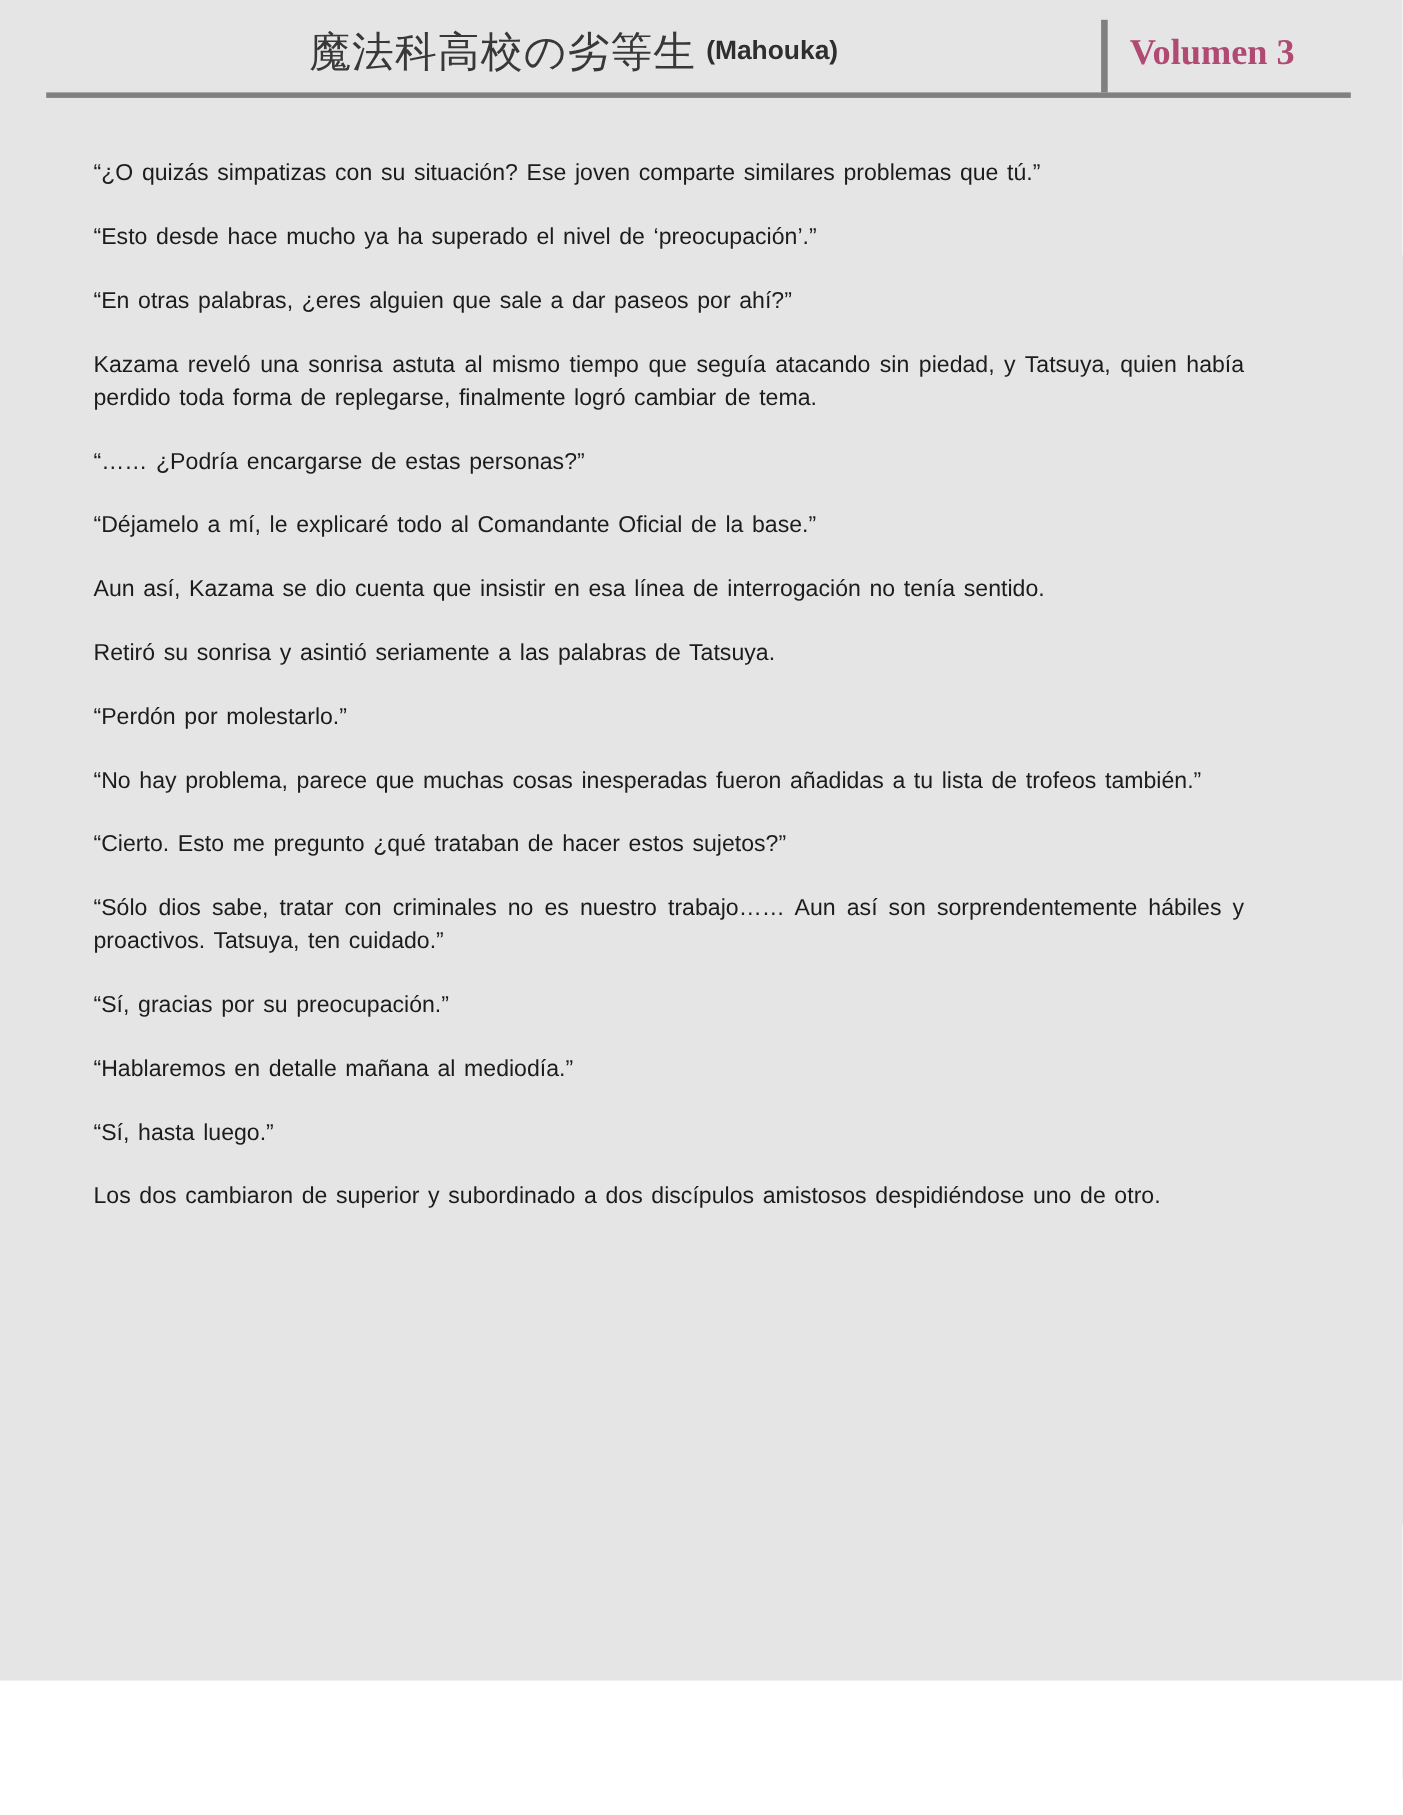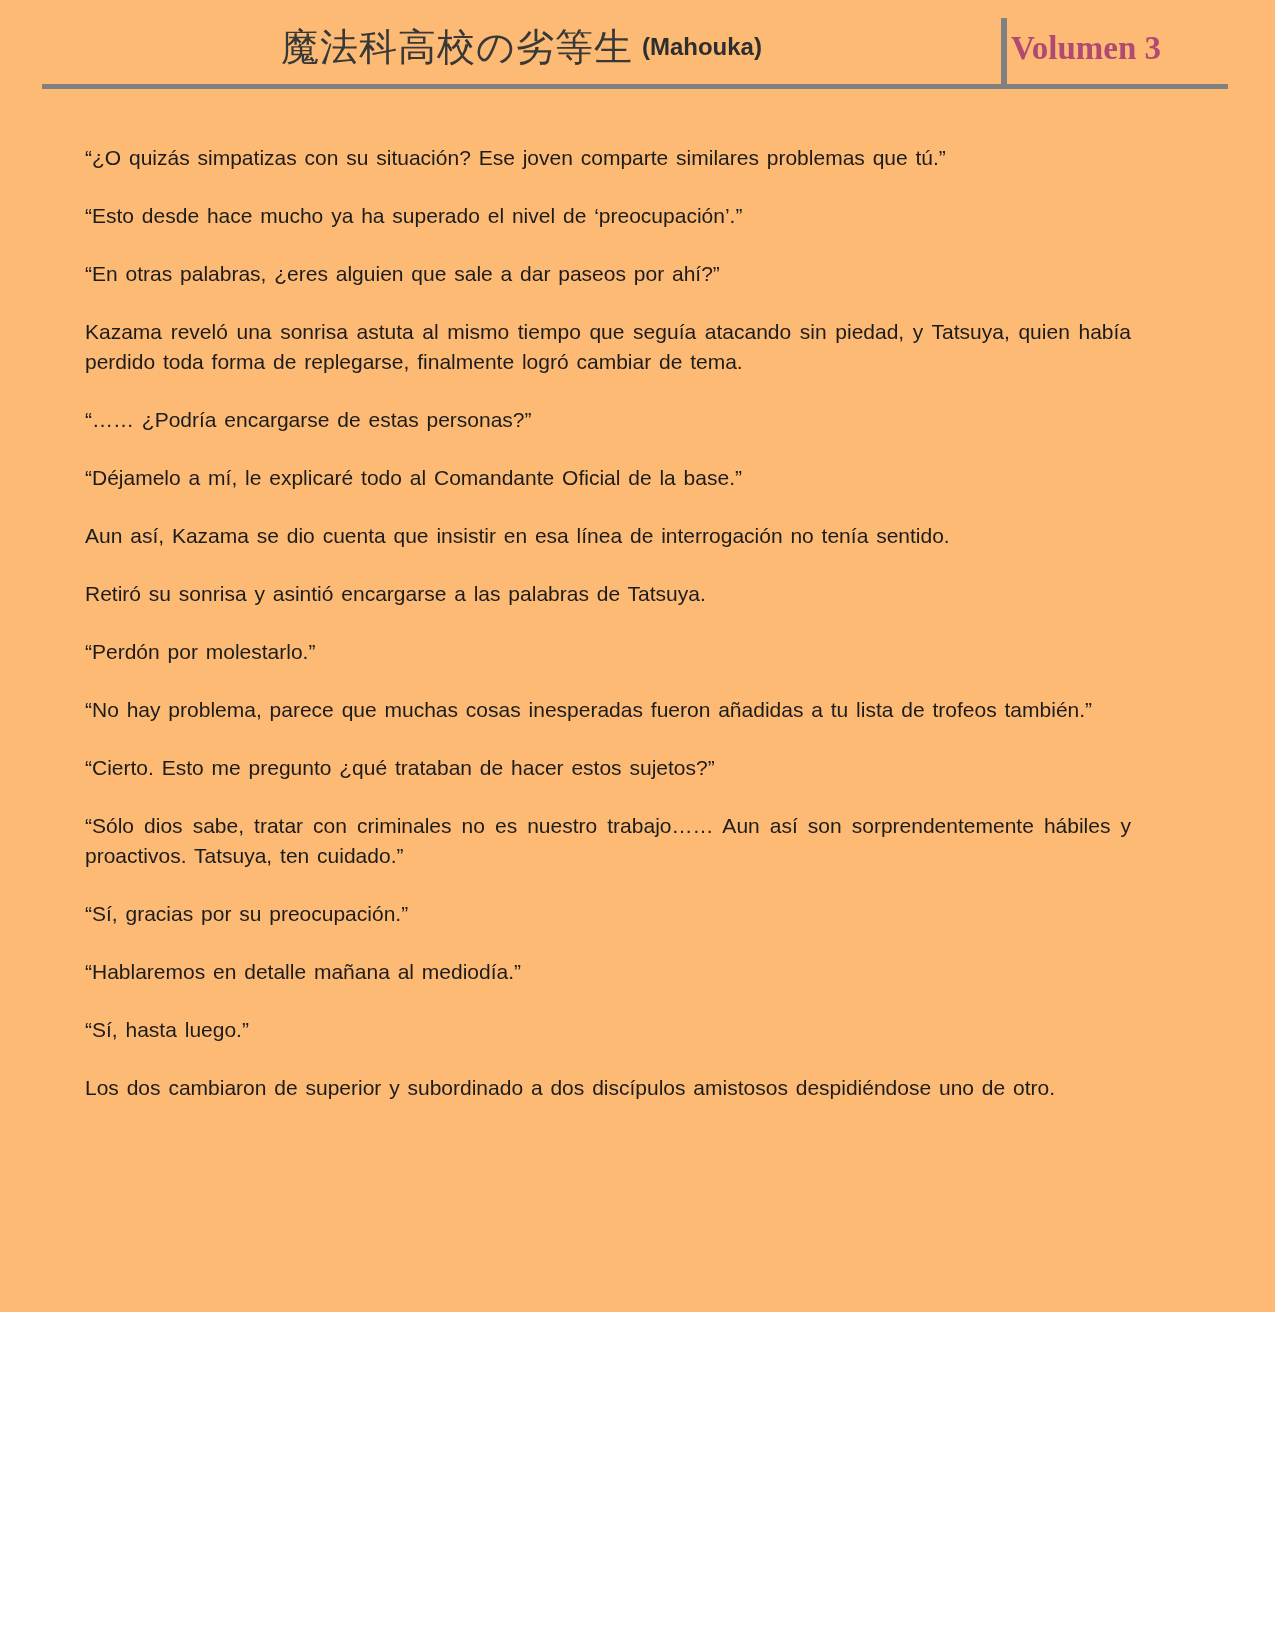--- a/index.html
+++ b/index.html
@@ -1,21 +1,21 @@
 <!DOCTYPE html>
 <html><head>
 <meta charset="utf-8">
 <style>
   * { margin: 0; padding: 0; box-sizing: border-box; }
   html, body { background: #ffffff; }
   .page {
     position: relative;
     width: 1275px;
-    height: 1312px;
-    background: #fdba74;
+    height: 1528px;
+    background: #e5e5e5;
     font-family: "Liberation Sans", sans-serif;
     overflow: hidden;
   }
   
   .header {
     position: absolute;
     left: 42px;
     top: 0;
     width: 1186px;
     height: 89px;
@@ -47,21 +47,21 @@
   .header-vbar {
     width: 6px;
     height: 66px;
     background: #808080;
     align-self: flex-end;
   }
   .header-volume-cell {
     flex: 1;
     display: flex;
     align-items: center;
-    padding-left: 4px;
+    padding-left: 20px;
     padding-top: 12px;
   }
   .volume-label {
     font-family: "Liberation Serif", serif;
     font-size: 33px;
     font-weight: 700;
     color: #b04a72;
     white-space: nowrap;
   }
   
@@ -106,21 +106,21 @@
   </div>
 
   <div class="content">
     <p>“¿O quizás simpatizas con su situación? Ese joven comparte similares problemas que tú.”</p>
     <p>“Esto desde hace mucho ya ha superado el nivel de ‘preocupación’.”</p>
     <p>“En otras palabras, ¿eres alguien que sale a dar paseos por ahí?”</p>
     <p>Kazama reveló una sonrisa astuta al mismo tiempo que seguía atacando sin piedad, y Tatsuya, quien había perdido toda forma de replegarse, finalmente logró cambiar de tema.</p>
     <p>“…… ¿Podría encargarse de estas personas?”</p>
     <p>“Déjamelo a mí, le explicaré todo al Comandante Oficial de la base.”</p>
     <p>Aun así, Kazama se dio cuenta que insistir en esa línea de interrogación no tenía sentido.</p>
-    <p>Retiró su sonrisa y asintió encargarse a las palabras de Tatsuya.</p>
+    <p>Retiró su sonrisa y asintió seriamente a las palabras de Tatsuya.</p>
     <p>“Perdón por molestarlo.”</p>
     <p>“No hay problema, parece que muchas cosas inesperadas fueron añadidas a tu lista de trofeos también.”</p>
     <p>“Cierto. Esto me pregunto ¿qué trataban de hacer estos sujetos?”</p>
     <p>“Sólo dios sabe, tratar con criminales no es nuestro trabajo…… Aun así son sorprendentemente hábiles y proactivos. Tatsuya, ten cuidado.”</p>
     <p>“Sí, gracias por su preocupación.”</p>
     <p>“Hablaremos en detalle mañana al mediodía.”</p>
     <p>“Sí, hasta luego.”</p>
     <p>Los dos cambiaron de superior y subordinado a dos discípulos amistosos despidiéndose uno de otro.</p>
   </div>
 

